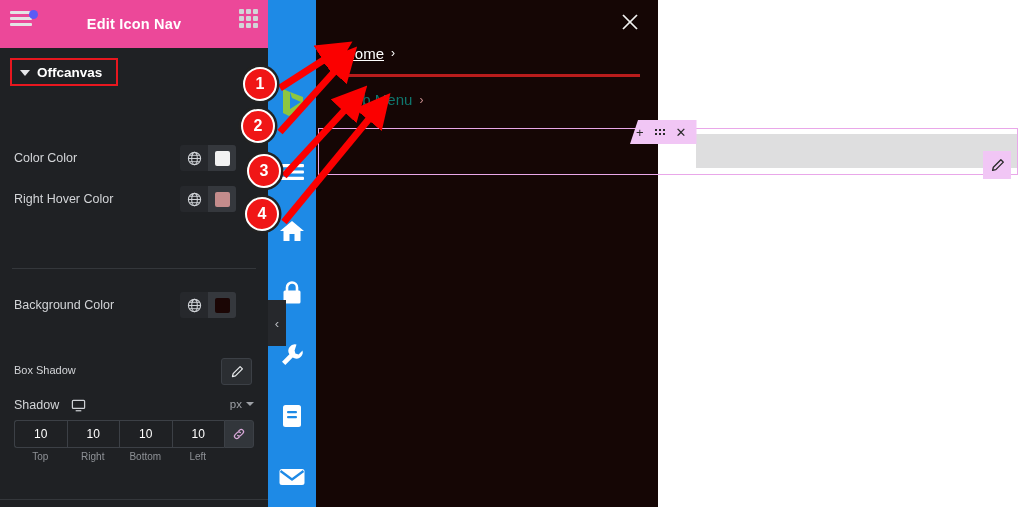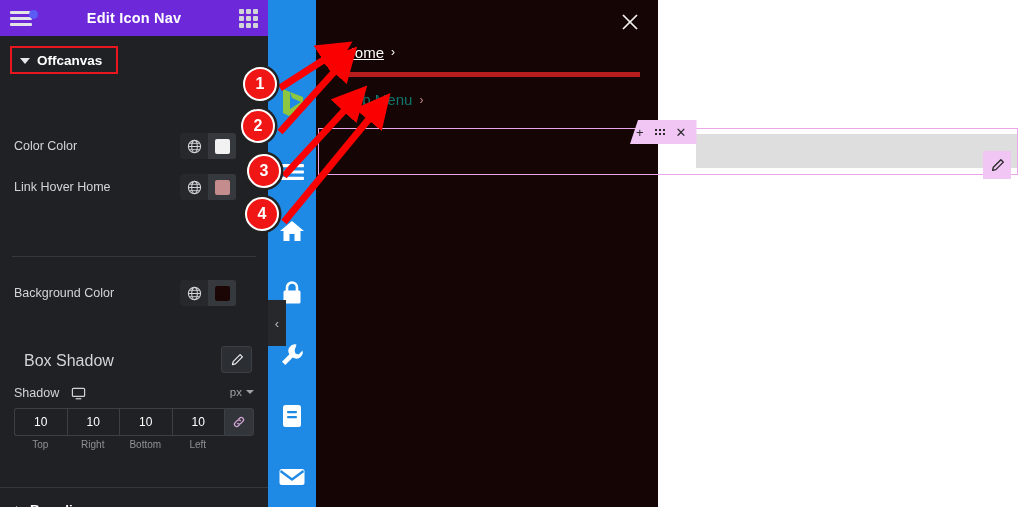--- a/index.html
+++ b/index.html
@@ -9,21 +9,21 @@
     background:#ffffff;
     position:relative;
   }
 
   
   #editor-panel {
     position:absolute; left:0; top:0; width:268px; height:507px;
     background:#1f2124;
   }
   #panel-header {
-    height:36px; background:#6d28d9;
+    height:48px; background:#ec4899;
     display:flex; align-items:center; position:relative;
   }
   #hamburger-btn {
     position:absolute; left:8px; top:7px; width:26px; height:22px;
     cursor:pointer;
   }
   #hamburger-btn .bar {
     position:absolute; left:2px; width:22px; height:3px; background:#e3e4e6;
     border-radius:1px;
   }
@@ -81,21 +81,21 @@
     width:28px; height:26px; display:flex; align-items:center;
     justify-content:center; background:#35383d; cursor:pointer;
   }
   .swatch { width:15px; height:15px; border-radius:2px; }
 
   .divider {
     position:absolute; left:12px; width:244px; height:1px; background:#34373b;
   }
 
   
-  #box-shadow-label { position:absolute; left:24px; top:316px; color:#d3d5d8; font-size:16px; }
+  #box-shadow-label { position:absolute; left:14px; top:316px; color:#d3d5d8; font-size:11px; }
   #box-shadow-edit {
     position:absolute; left:221px; top:310px; width:31px; height:27px;
     background:#2b2e32; border:1px solid #3c4046; border-radius:3px;
     display:flex; align-items:center; justify-content:center; cursor:pointer;
   }
 
   
   #padding-label { position:absolute; left:14px; top:350px; color:#d3d5d8; font-size:12.5px; }
   #padding-device { position:absolute; left:71px; top:350px; cursor:pointer; }
   #padding-unit {
@@ -169,21 +169,21 @@
   #offcanvas-close {
     position:absolute; right:14px; top:8px; width:28px; height:28px;
     display:flex; align-items:center; justify-content:center;
     color:#f2f2f2; font-size:22px; font-weight:300; cursor:pointer;
   }
   #menu-list { position:absolute; left:28px; top:32px; width:296px; }
   .menu-item {
     height:45px; display:flex; align-items:center; gap:7px;
     cursor:pointer;
   }
-  .menu-item.home { border-bottom:5px solid #b91c1c; }
+  .menu-item.home { border-bottom:3px solid #b91c1c; }
   .menu-link { font-size:15px; }
   .menu-link.home-link { color:#ffffff; text-decoration:underline; }
   .menu-link.sub-link { color:#0f766e; }
   .menu-arrow { font-size:12px; }
   .menu-arrow.home-arrow { color:#ffffff; }
   .menu-arrow.sub-arrow { color:#c48c8c; }
 
   
   #widget-select {
     position:absolute; left:318px; top:128px; width:700px; height:47px;
@@ -271,21 +271,21 @@
               <line x1="2.6" y1="11.4" x2="13.4" y2="11.4" stroke="#cfd2d6" stroke-width="1"></line>
             </svg>
         </span>
         <span class="swatch-btn">
           <span class="swatch" style="background:#f2f2f2"></span>
         </span>
       </span>
     </div>
 
     <div class="ctrl-row" style="top:136px">
-      <span class="ctrl-label">Link Hover Home</span>
+      <span class="ctrl-label">Right Hover Color</span>
       <span class="color-ctrl">
         <span class="globe-btn">
           <svg width="15" height="15" viewBox="0 0 16 16">
               <circle cx="8" cy="8" r="6.5" fill="none" stroke="#cfd2d6" stroke-width="1.2"></circle>
               <ellipse cx="8" cy="8" rx="3" ry="6.5" fill="none" stroke="#cfd2d6" stroke-width="1.2"></ellipse>
               <line x1="1.5" y1="8" x2="14.5" y2="8" stroke="#cfd2d6" stroke-width="1.2"></line>
               <line x1="2.6" y1="4.6" x2="13.4" y2="4.6" stroke="#cfd2d6" stroke-width="1"></line>
               <line x1="2.6" y1="11.4" x2="13.4" y2="11.4" stroke="#cfd2d6" stroke-width="1"></line>
             </svg>
         </span>

